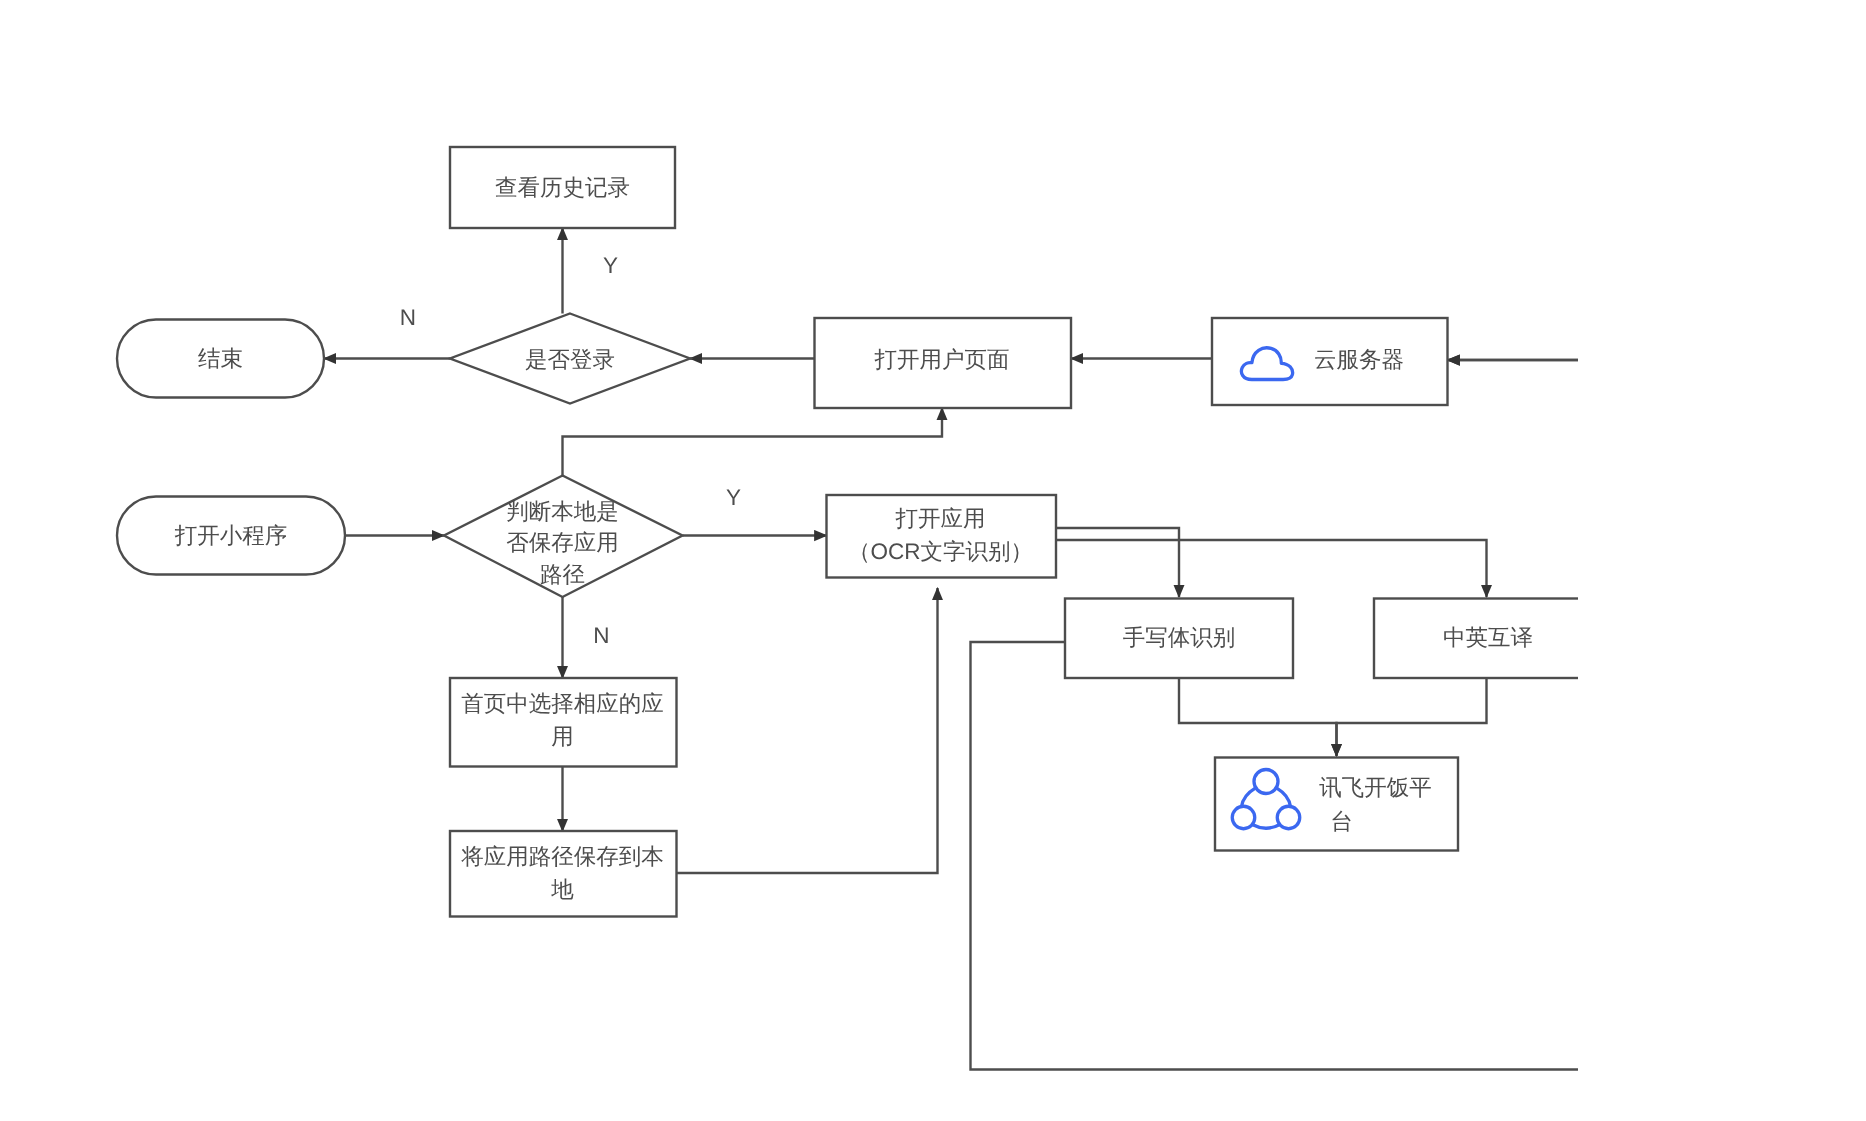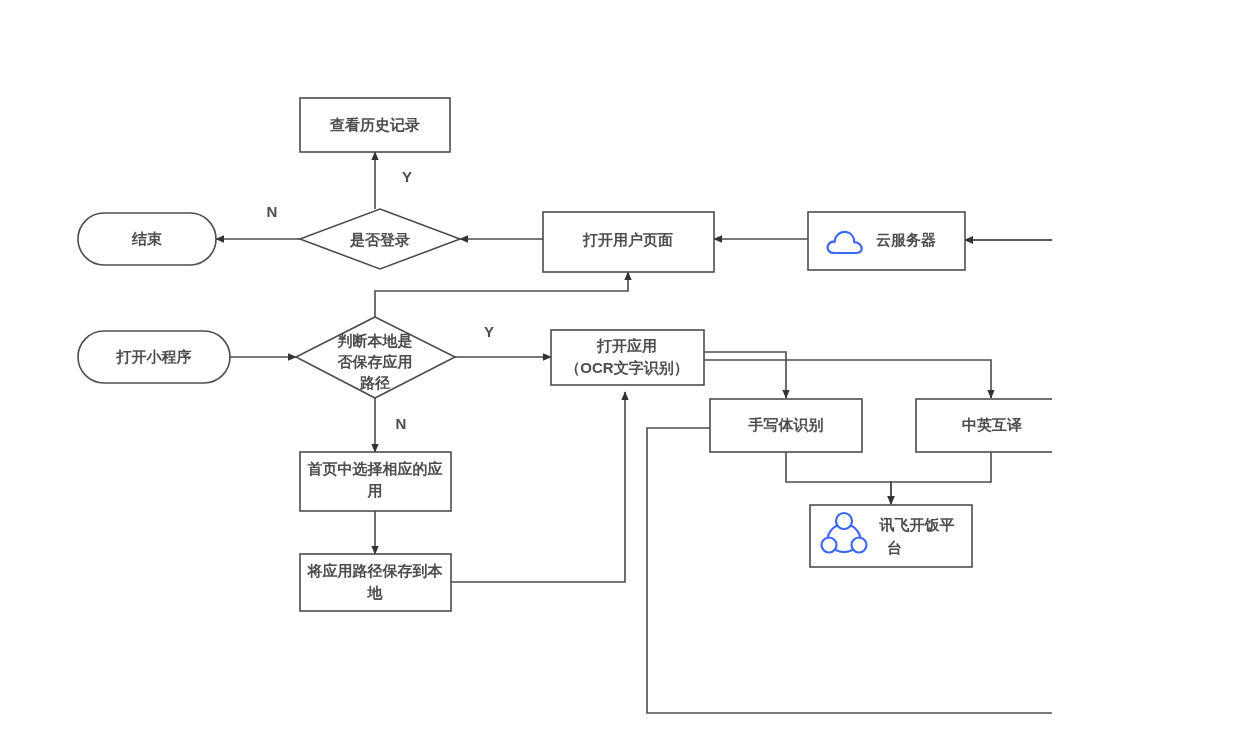--- a/index.html
+++ b/index.html
@@ -10,21 +10,20 @@
   }
   body {
     font-family: "Liberation Sans", "DejaVu Sans", sans-serif;
   }
   #canvas-wrap {
     position: relative;
     width: 1052px;
     height: 747px;
     background: #ffffff;
     overflow: hidden;
-    font-weight: bold;
   }
   #flow-svg {
     position: absolute;
     left: 0;
     top: 0;
     width: 1244px;
     height: 747px;
   }
   .node-shape {
     fill: #ffffff;

